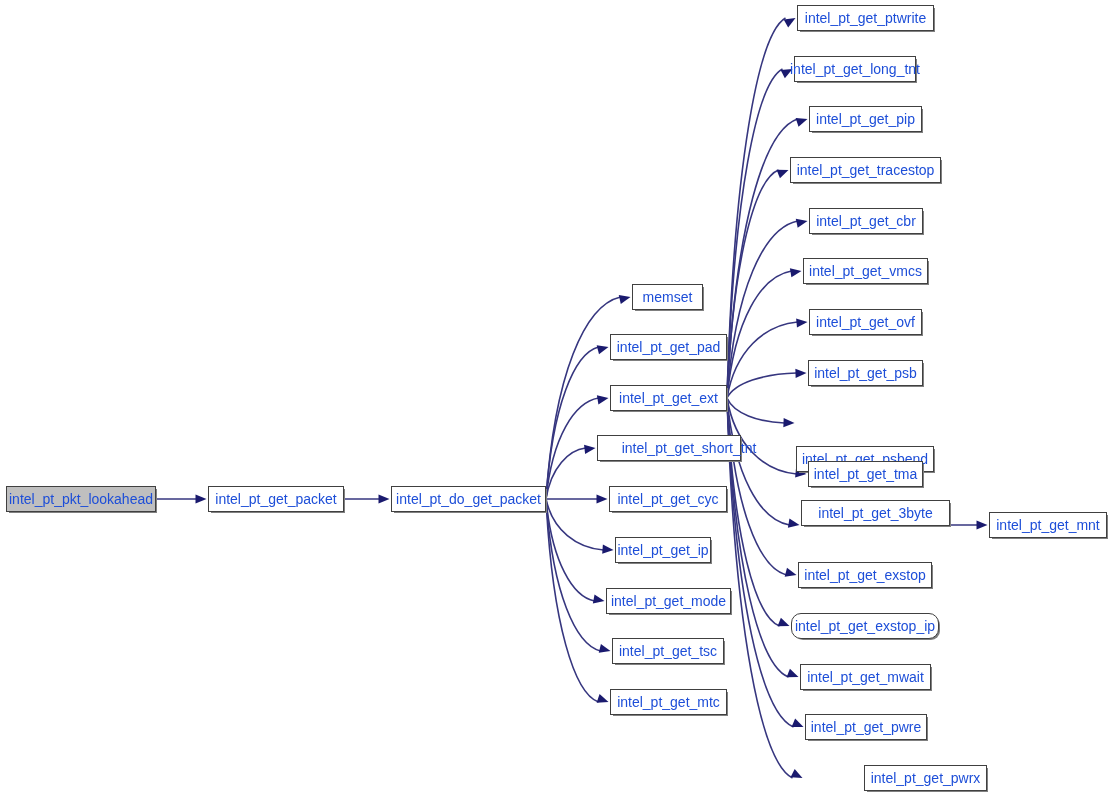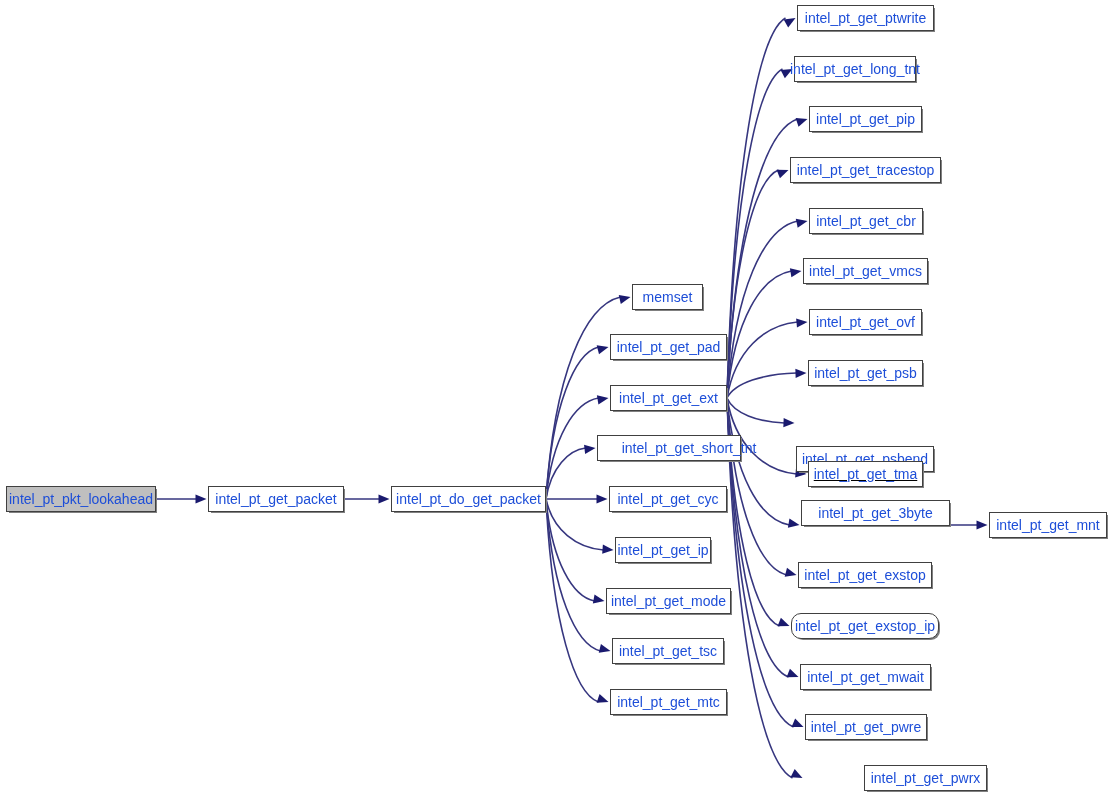--- a/index.html
+++ b/index.html
@@ -167,21 +167,21 @@
       </div>
       <div class="node" style="left: 809px; top: 309px; width: 113px;">
         <span class="node-label">intel_pt_get_ovf</span>
       </div>
       <div class="node" style="left: 808px; top: 360px; width: 115px;">
         <span class="node-label">intel_pt_get_psb</span>
       </div>
       <div class="node" style="left: 796px; top: 410px; width: 138px; margin-top: 36px;">
         <span class="node-label">intel_pt_get_psbend</span>
       </div>
-      <div class="node" style="left: 808px; top: 461px; width: 115px; text-decoration: underline;">
+      <div class="node" style="left: 808px; top: 461px; width: 115px;">
         <span class="node-label">intel_pt_get_tma</span>
       </div>
       <div class="node" style="left: 801px; top: 500px; width: 149px;">
         <span class="node-label">intel_pt_get_3byte</span>
       </div>
       <div class="node" style="left: 798px; top: 562px; width: 134px;">
         <span class="node-label">intel_pt_get_exstop</span>
       </div>
       <div class="node" style="left: 791px; top: 613px; width: 148px; border-radius: 10px;">
         <span class="node-label">intel_pt_get_exstop_ip</span>

